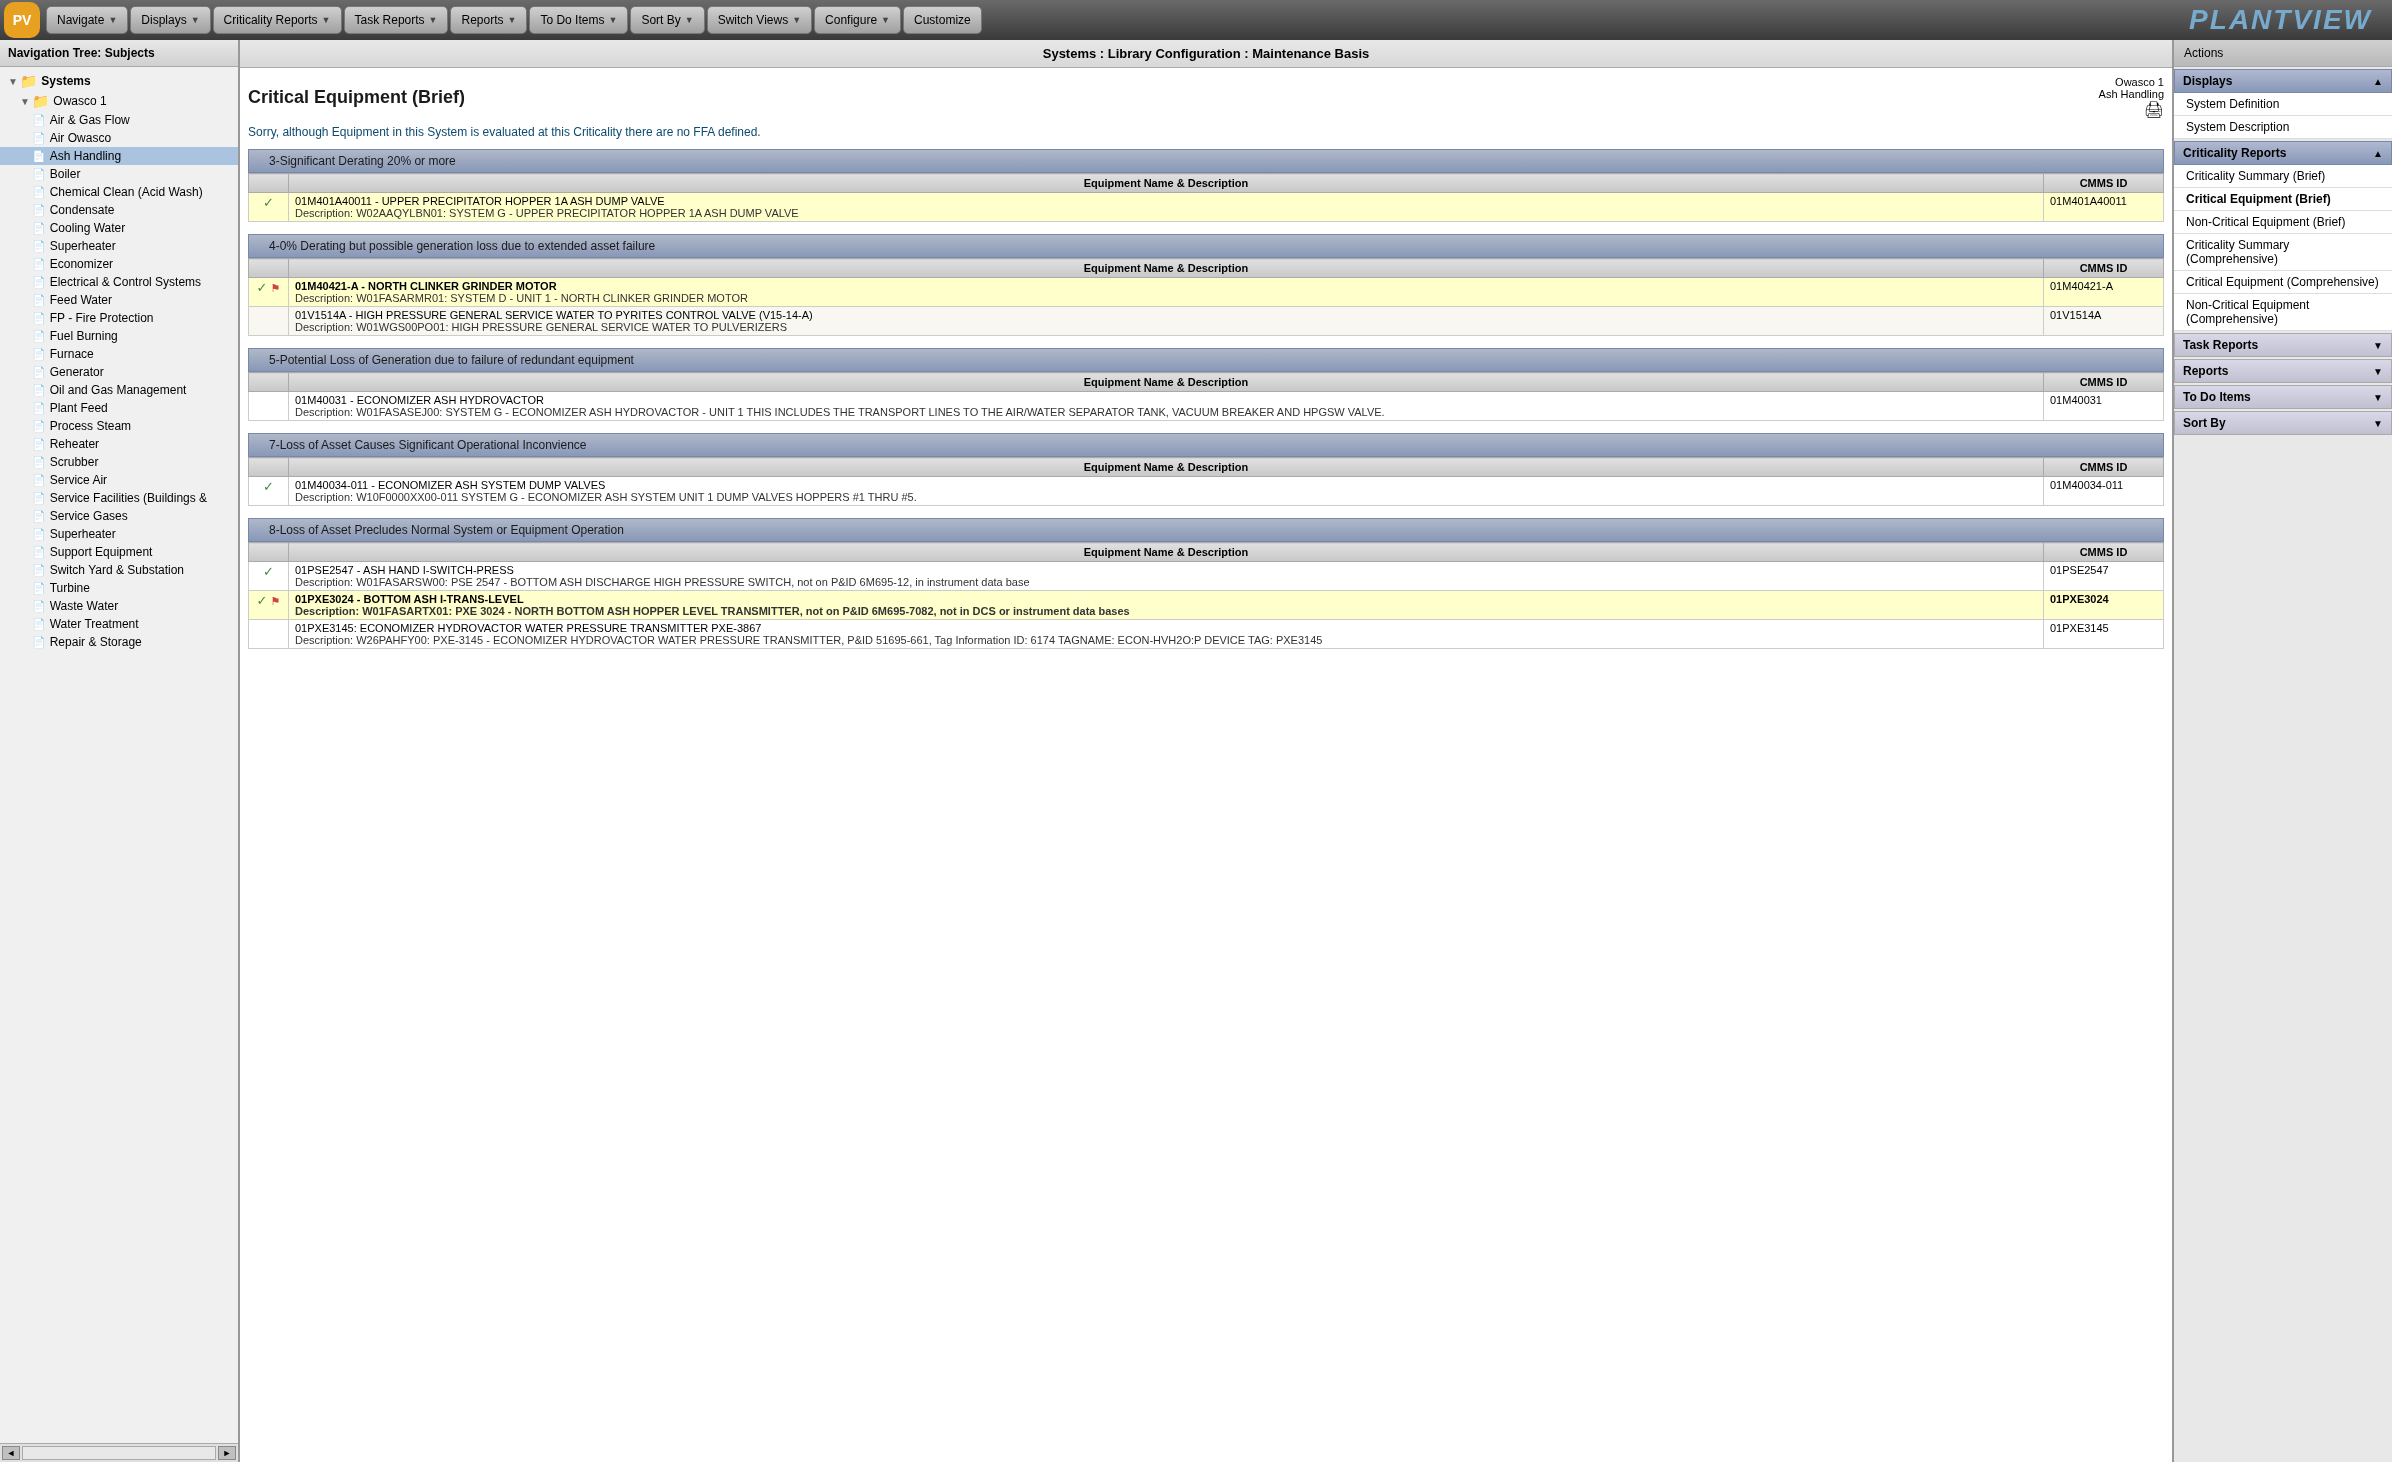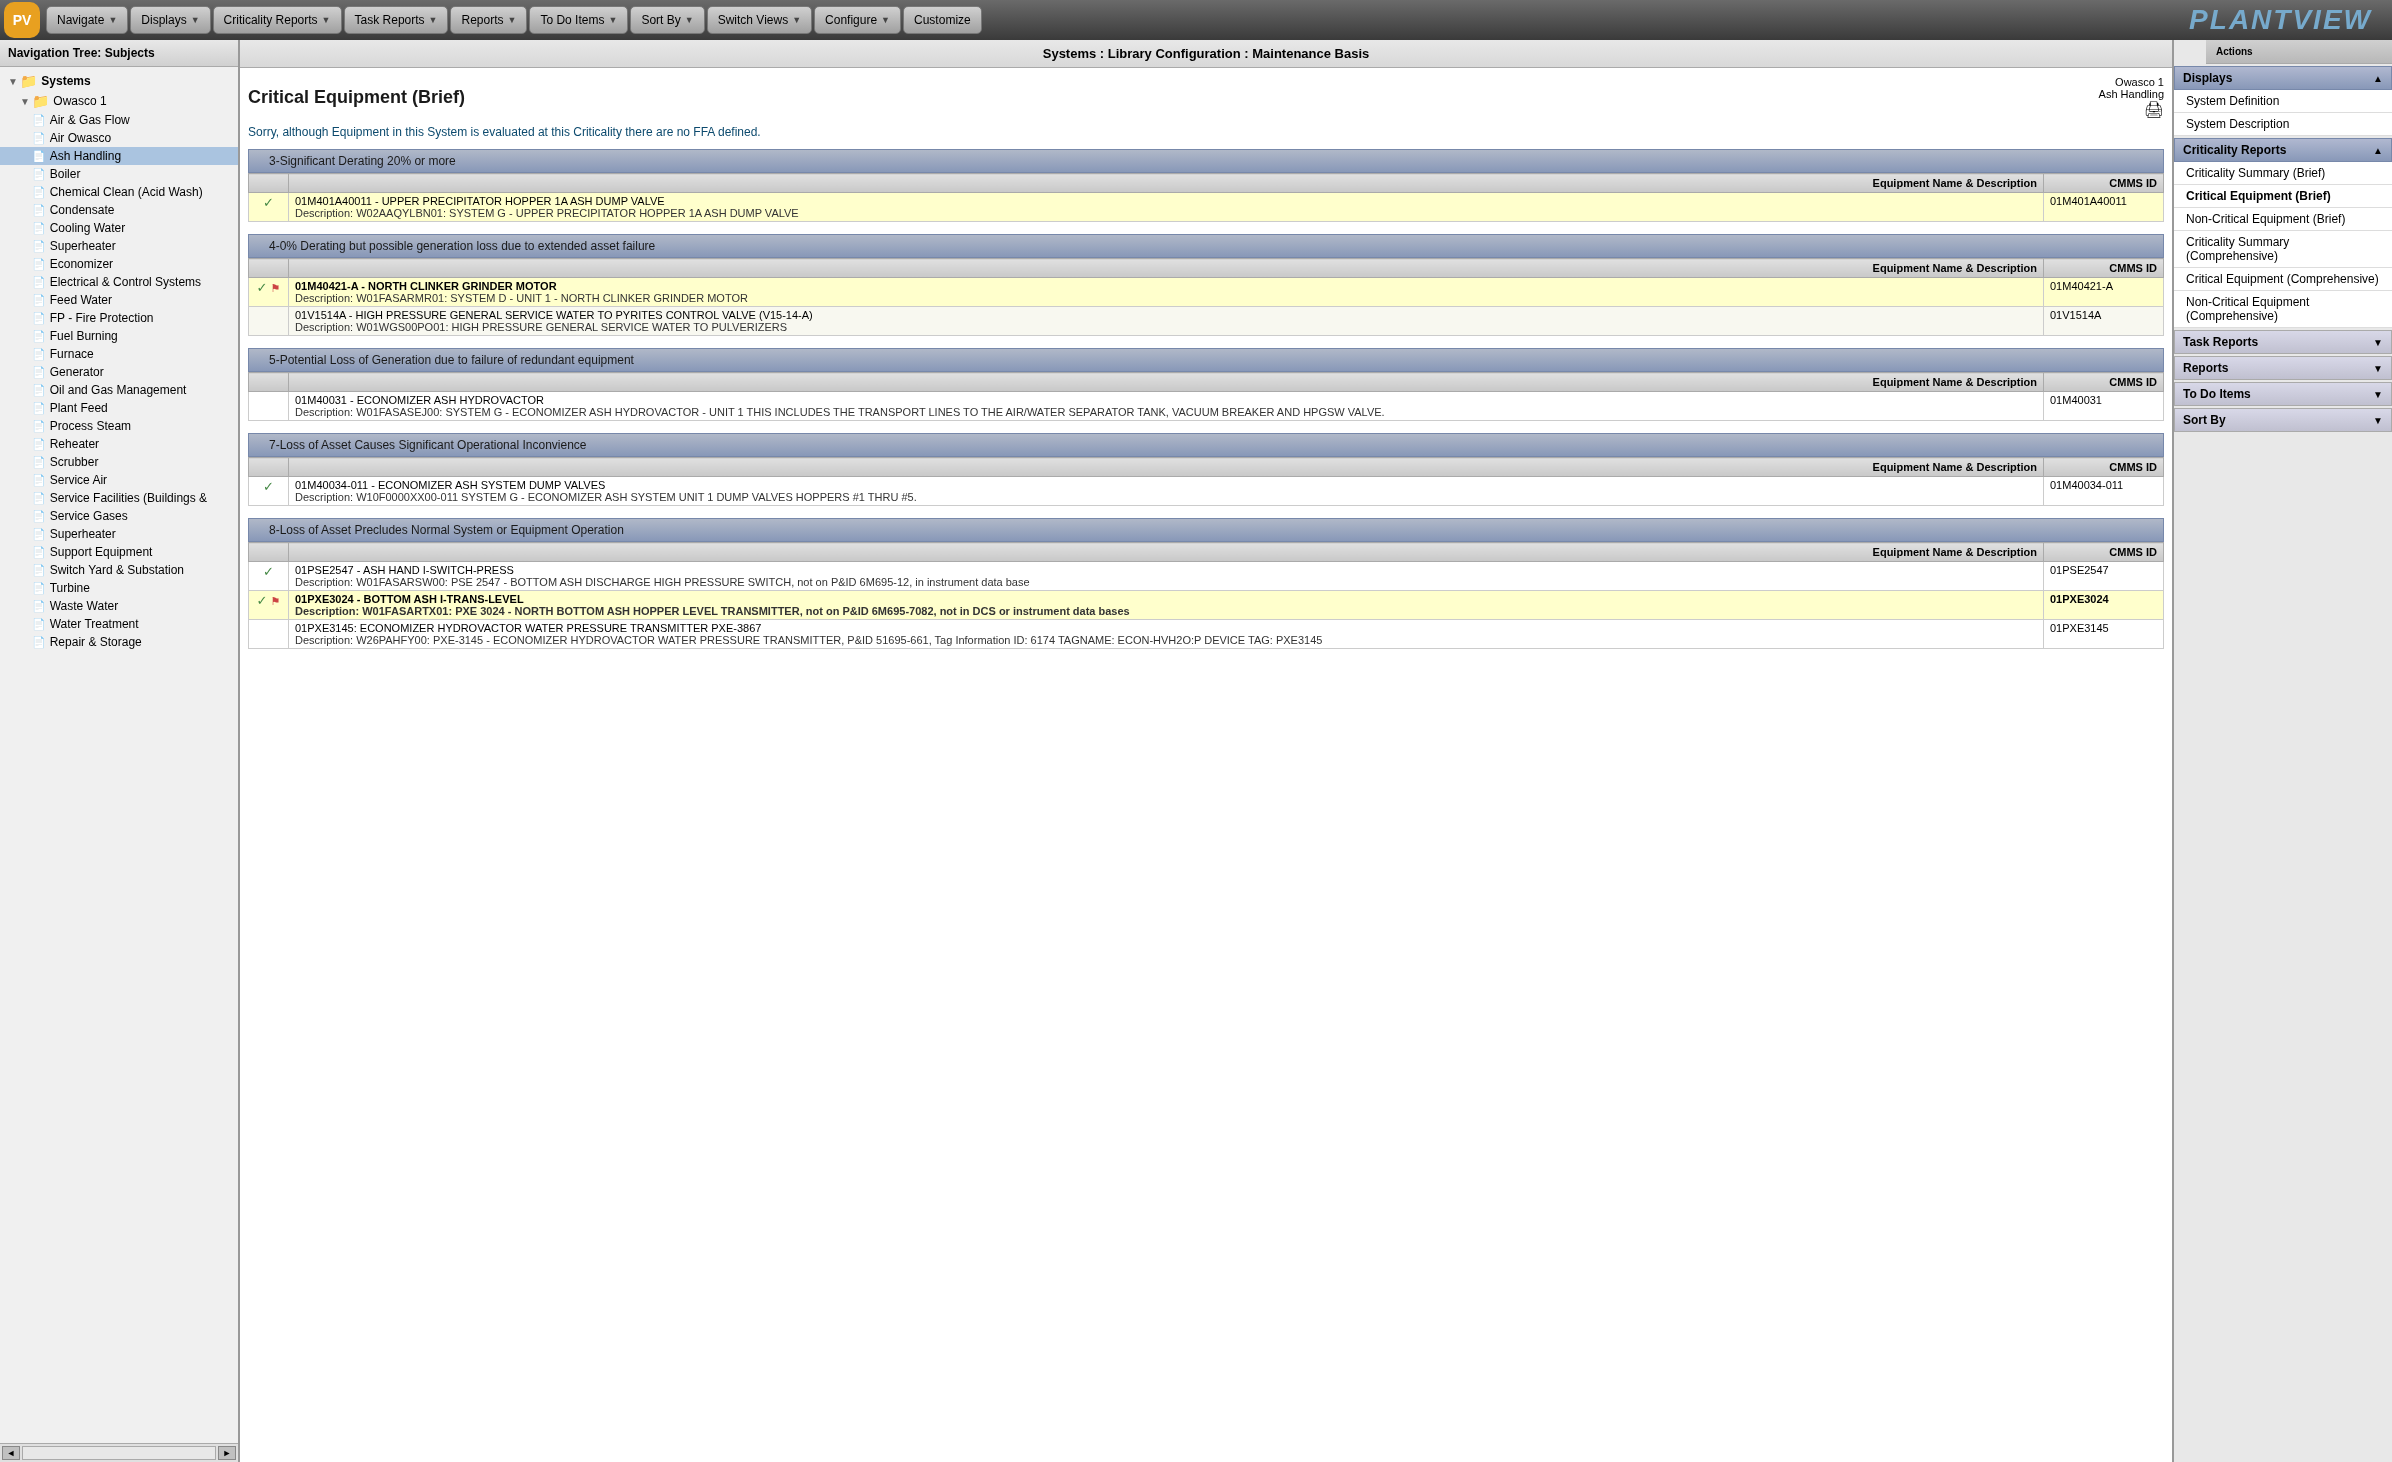--- a/index.html
+++ b/index.html
@@ -166,21 +166,21 @@
       width: 100%;
       border-collapse: collapse;
       border: 1px solid #aaa;
     }
     .crit-table th {
       background: linear-gradient(to bottom, #e0e0e0, #c8c8c8);
       border: 1px solid #aaa;
       padding: 3px 6px;
       font-size: 11px;
       font-weight: bold;
-      text-align: right;
+      text-align: center;
     }
     .crit-table td {
       border: 1px solid #ccc;
       padding: 2px 6px;
       font-size: 11px;
       vertical-align: top;
     }
     .crit-table tr:nth-child(even) td { background: #f8f8f0; }
     .crit-table tr.highlight td { background: #ffffcc; }
     .icon-cell { width: 18px; text-align: center; }
@@ -198,23 +198,22 @@
       border-left: 2px solid #999;
       display: flex;
       flex-direction: column;
       overflow-y: auto;
       flex-shrink: 0;
     }
     #actions-header {
       background: linear-gradient(to bottom, #d0d0d0, #b8b8b8);
       border-bottom: 1px solid #aaa;
       padding: 6px 10px;
-      font-weight: bold;
-      font-size: 10px;
-      margin-left: 32px;
+      font-weight: normal;
+      font-size: 12px;
     }
     .action-section-header {
       display: flex;
       justify-content: space-between;
       align-items: center;
       background: linear-gradient(to bottom, #b0b8d0, #8898b8);
       border: 1px solid #7788aa;
       padding: 4px 8px;
       font-weight: bold;
       font-size: 12px;

